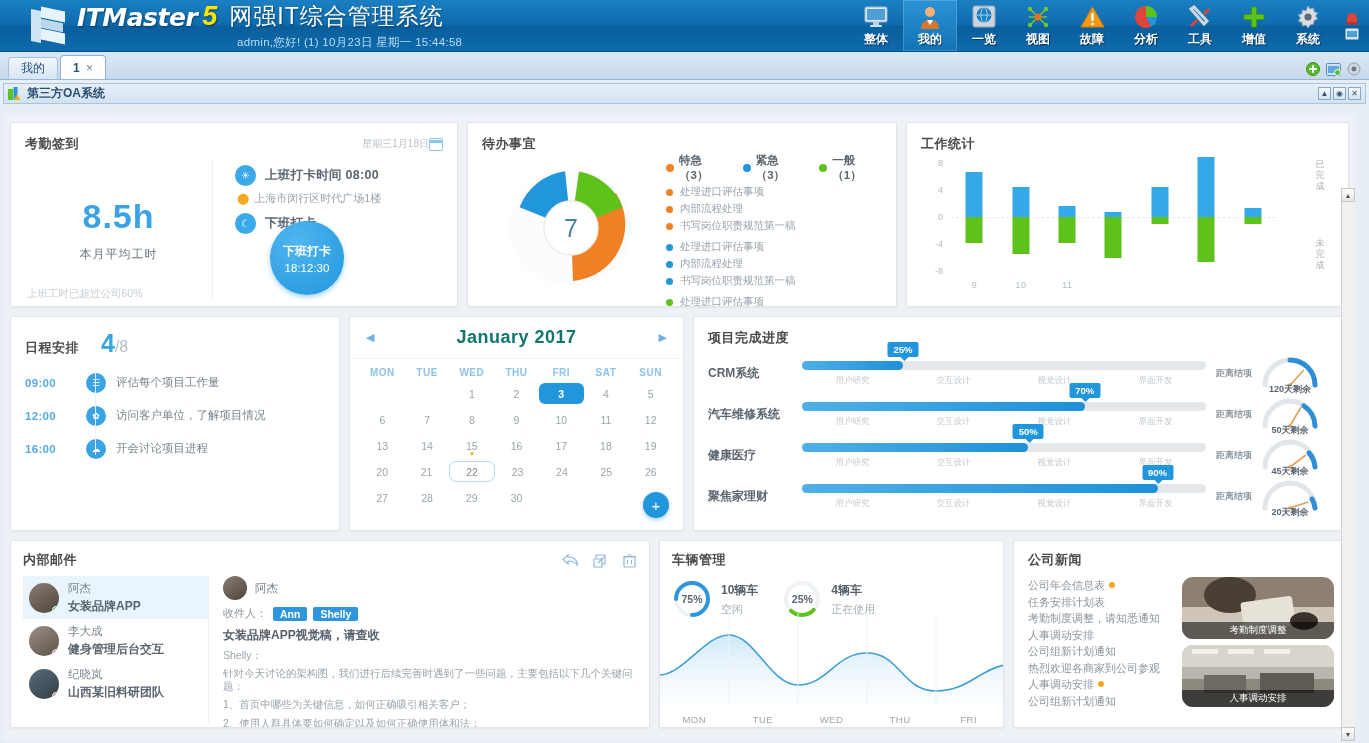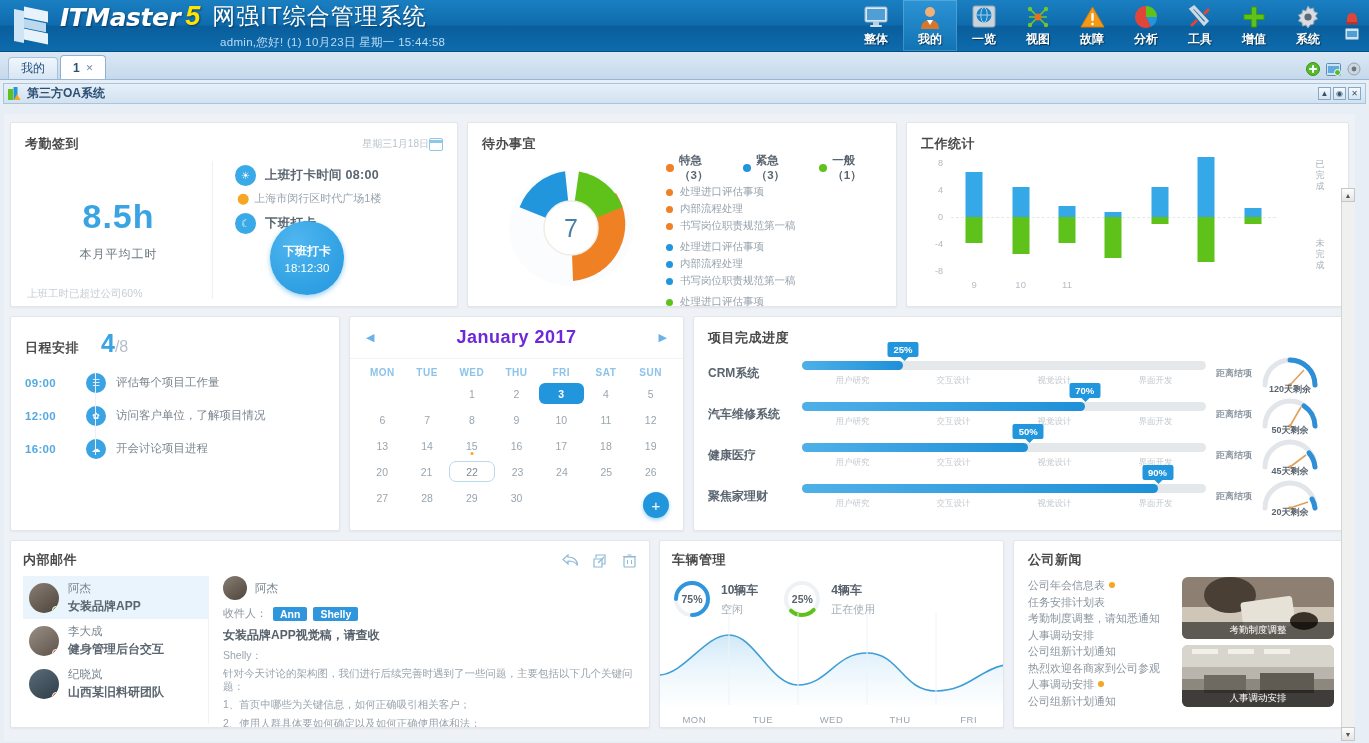--- a/index.html
+++ b/index.html
@@ -10,21 +10,21 @@
     font-size: 12px; color: #333;
   }
 
   
   .header {
     height: 52px; width: 100%;
     background: linear-gradient(180deg, #1a7fc1 0%, #0f6cae 48%, #0a5e9c 52%, #0d6bad 100%);
     display: flex; align-items: stretch; position: relative;
     border-bottom: 1px solid #06507f;
   }
-  .logo-zone { display: flex; align-items: center; padding-left: 12px; text-align: right; }
+  .logo-zone { display: flex; align-items: center; padding-left: 29px; text-align: right; }
   .logo-mark { width: 40px; height: 38px; position: relative; margin-right: 8px; }
   .logo-mark .sh1 { position:absolute; left:2px; top:3px; width:10px; height:32px; background:#cfe4f5; transform: skewY(12deg); }
   .logo-mark .sh2 { position:absolute; left:12px; top:2px; width:24px; height:11px; background:#e8f2fb; transform: skewY(12deg); }
   .logo-mark .sh3 { position:absolute; left:12px; top:14px; width:22px; height:9px; background:#bcd8ef; transform: skewY(12deg); }
   .logo-mark .sh4 { position:absolute; left:12px; top:24px; width:24px; height:11px; background:#e8f2fb; transform: skewY(12deg); }
   .brand-text {
     font-family: "DejaVu Sans", sans-serif;
     font-size: 25px; font-weight: bold; font-style: italic;
     color: #fff; letter-spacing: -0.5px; text-shadow: 1px 1px 2px rgba(0,0,0,.4);
   }
@@ -165,21 +165,21 @@
   .sched-list { margin-top: 8px; position: relative; }
   .sched-list::before { content:''; position:absolute; left: 70px; top: 6px; bottom: 10px; width: 1px; background: #eaf0f5; }
   .sched-it { display: flex; align-items: center; height: 33px; gap: 10px; }
   .sched-time { width: 46px; font-size: 11.5px; color: #54a9e0; font-weight: bold; letter-spacing:.3px;}
   .sched-ic { width: 20px; height: 20px; border-radius: 50%; background: #3aa3e3; color:#fff; font-size:9px; display:flex;align-items:center;justify-content:center; flex:none; margin-left: 5px;}
   .sched-txt { font-size: 11.5px; color: #7c8791; }
 
   
   .calendar { width: 335px; height: 215px; }
   .cal-head { height: 42px; display: flex; align-items: center; justify-content: space-between; padding: 0 16px; border-bottom: 1px solid #f0f4f7;}
-  .cal-title { font-size: 18px; font-weight: bold; color: #6d28d9; letter-spacing: .5px;}
+  .cal-title { font-size: 18px; font-weight: bold; color: #0f766e; letter-spacing: .5px;}
   .cal-nav { font-size: 11px; color: #6ab2e8; cursor: pointer; }
   .cal-grid { padding: 8px 10px; }
   .cal-wk, .cal-row { display: flex; }
   .cal-wk span { flex:1; text-align: center; font-size: 10px; color: #8cc3ea; font-weight: bold; letter-spacing: .5px;}
   .cal-row { margin-top: 5px; }
   .cal-cell { flex: 1; height: 21px; display:flex; align-items:center; justify-content:center; font-size: 10.5px; color: #9aa5ae; position: relative;}
   .cal-cell.sel { background: #2196dd; color:#fff; border-radius: 6px; font-weight: bold; }
   .cal-cell.ring { border: 1px solid #b9d9ec; border-radius: 7px; color:#7f8b95; }
   .cal-cell .mk { position: absolute; bottom: 1px; left: 50%; transform: translateX(-50%); width: 3px; height: 3px; border-radius:50%; background:#f5a623;}
   .cal-add { position: absolute; right: 14px; bottom: 12px; width: 26px; height: 26px; border-radius: 50%;
@@ -238,21 +238,21 @@
   .veh-x { position: absolute; left: 0; right: 0; bottom: 2px; display: flex; }
   .veh-x span { flex:1; text-align:center; font-size: 9.5px; color: #9aa5ae; letter-spacing:.5px;}
 
   
   .news { flex: 1; height: 188px; padding: 10px 14px; }
   .news-body { display: flex; margin-top: 8px; gap: 10px; }
   .news-list { flex: 1; }
   .news-li { font-size: 11px; color: #8b959e; line-height: 16.5px; display:flex; align-items:center; gap:4px; cursor:pointer;}
   .news-li .hot { width:6px; height:6px; border-radius:50%; background:#f5a623; flex:none;}
   .news-imgs { width: 152px; display: flex; flex-direction: column; gap: 6px; }
-  .news-img { height: 62px; position: relative; overflow: hidden; border-radius: 6px; }
+  .news-img { height: 62px; position: relative; overflow: hidden; border-radius: 11px; }
   .news-cap { position: absolute; left:0; right:0; bottom:0; background: rgba(0,0,0,.55); color:#fff; font-size: 9.5px; text-align:center; padding: 2px 0;}
 </style>
 </head>
 <body>
 
 <div class="header">
   <div class="logo-zone">
     <div class="logo-mark">
       <div class="sh1"></div>
         <div class="sh2"></div>

